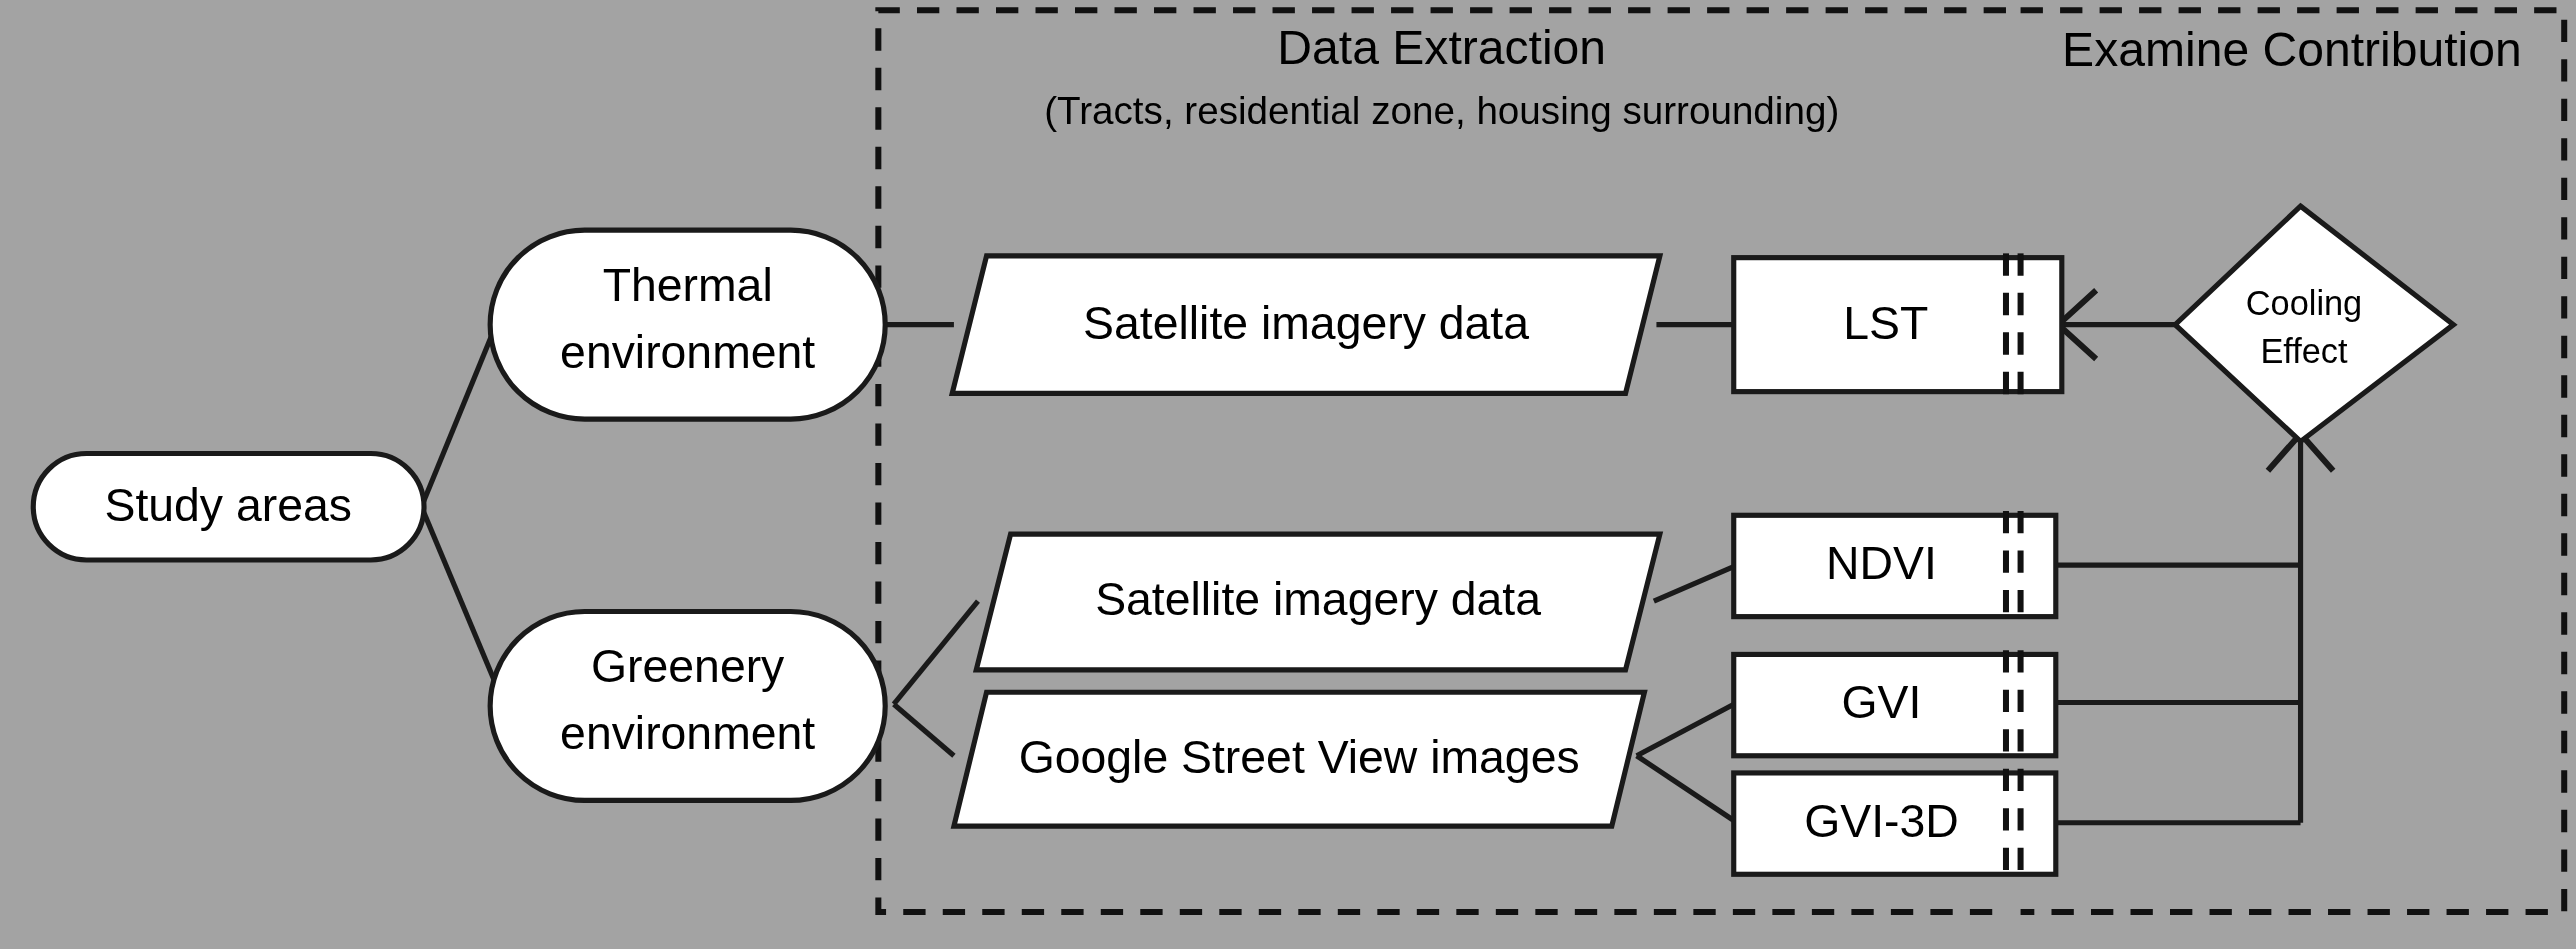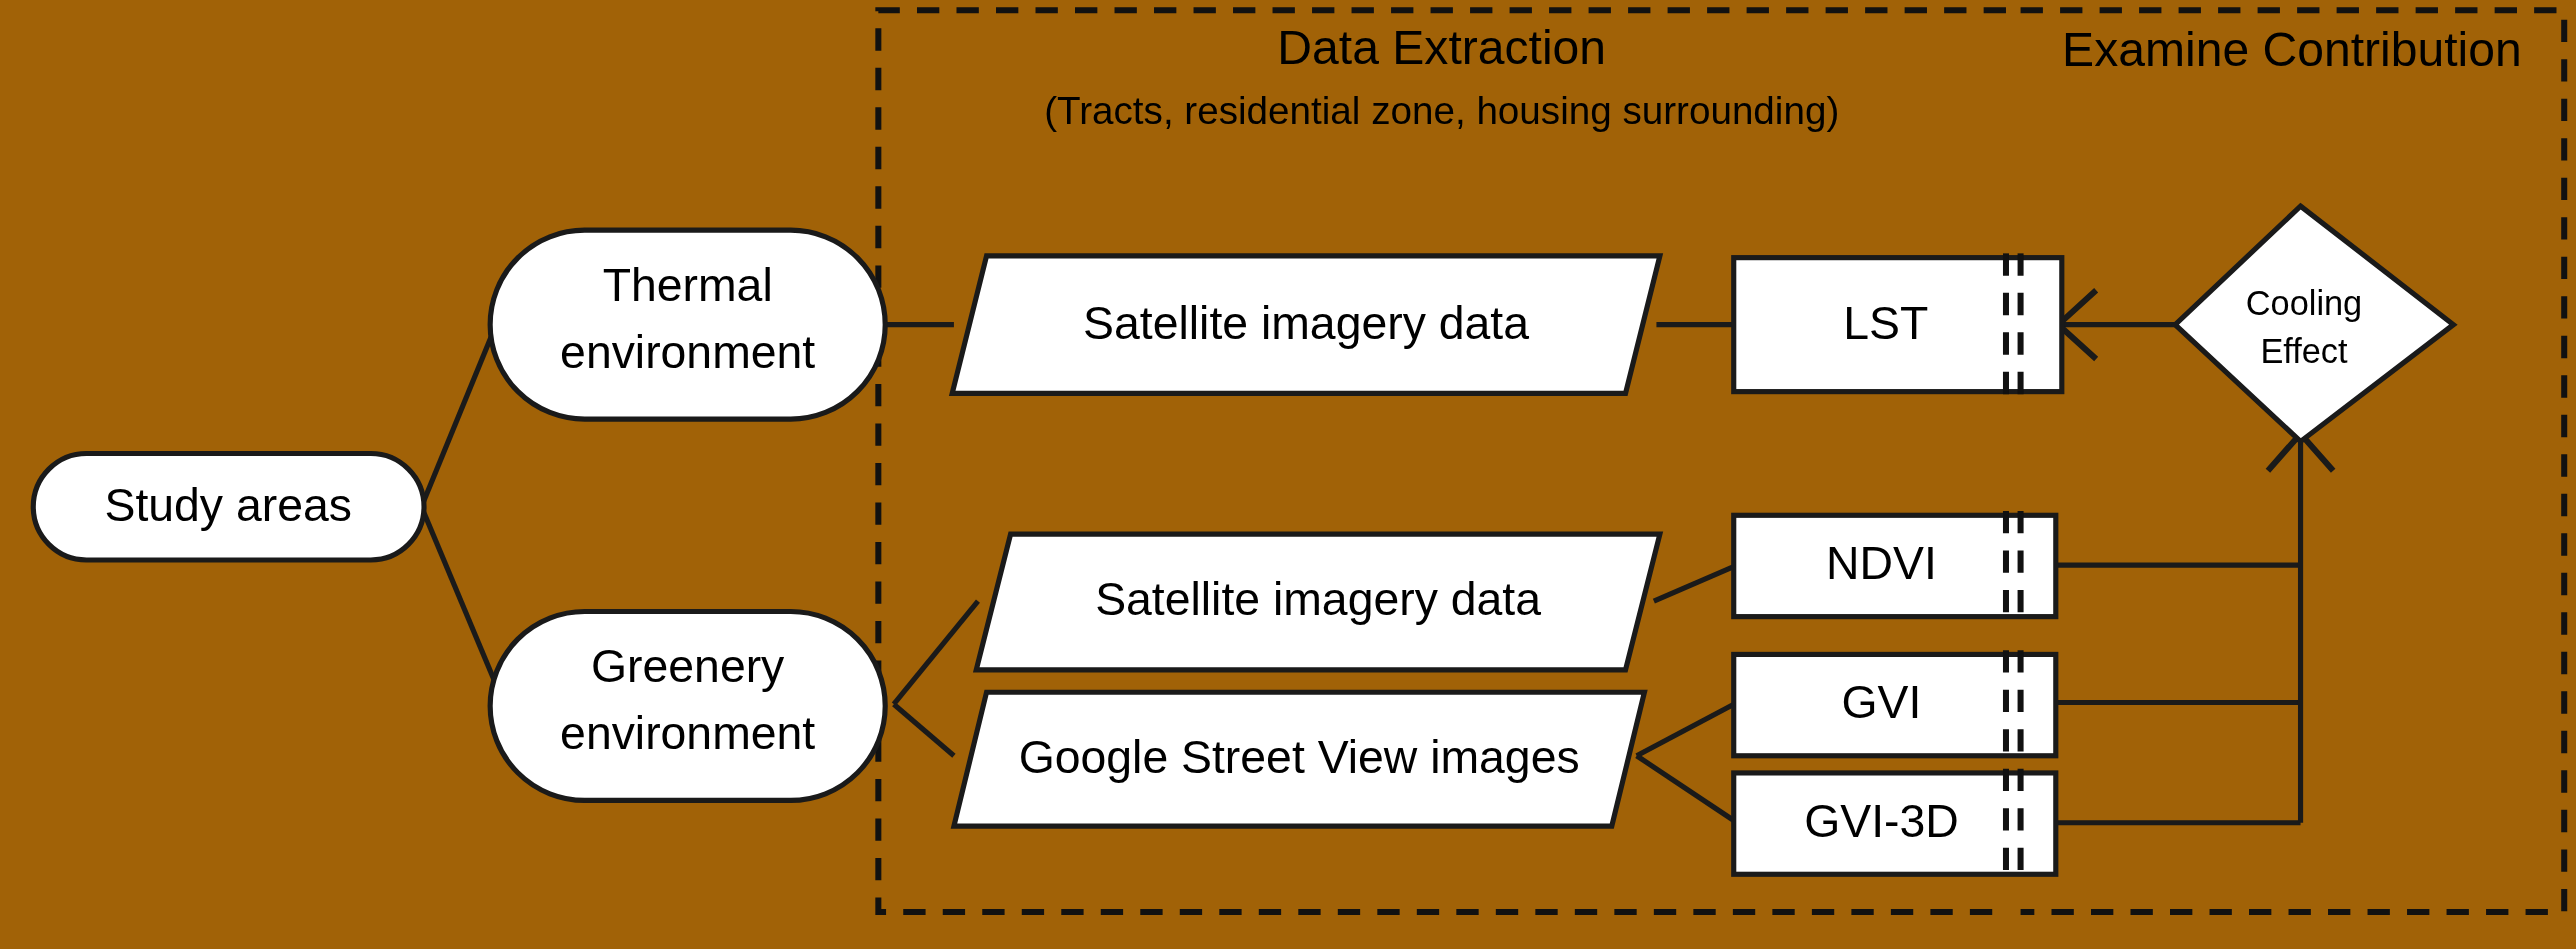--- a/index.html
+++ b/index.html
@@ -8,21 +8,21 @@
     padding: 0;
     background: #ffffff;
   }
   body {
     font-family: "Liberation Sans", sans-serif;
   }
   #canvas {
     position: relative;
     width: 2576px;
     height: 949px;
-    background: #a16207;
+    background: #a3a3a3;
     overflow: hidden;
   }
   svg#diagram {
     position: absolute;
     top: 0;
     left: 0;
     width: 2576px;
     height: 949px;
   }
   .shape-stroke {

